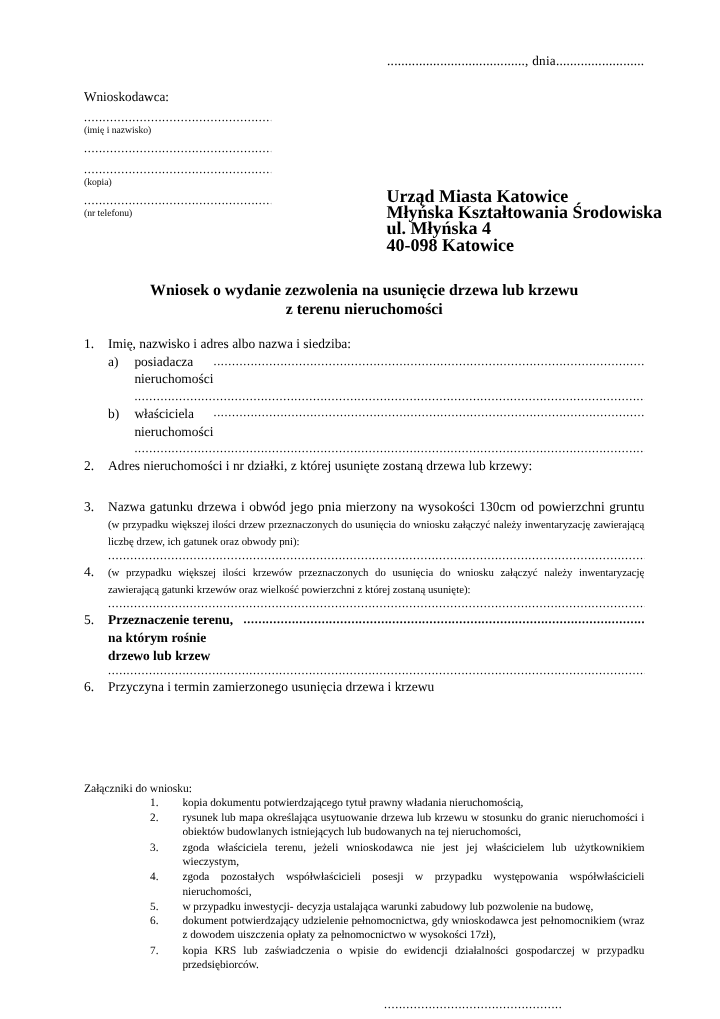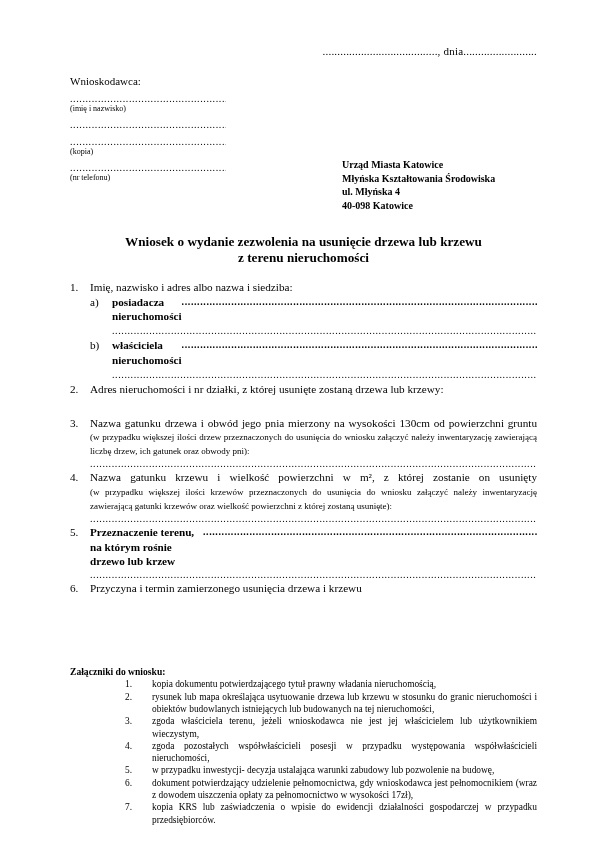--- a/index.html
+++ b/index.html
@@ -19,45 +19,45 @@
   
   .date-line { text-align: right; font-size: 11px; line-height: 14px; letter-spacing: 0.2px; }
 
   .header-cols { position: relative; height: 159px; margin-top: 17px; }
   .applicant { width: 156px; }
   .app-label { font-size: 11px; line-height: 13px; margin-bottom: 6px; }
   .app-field { margin-bottom: 7px; }
   .app-field .dots { height: 10px; line-height: 10px; overflow: hidden; white-space: nowrap; letter-spacing: 0.6px; font-size: 10px; }
   .app-field .flabel { font-size: 8px; line-height: 9px; }
 
-  .recipient { position: absolute; left: 252px; top: 83px; font-weight: bold; font-size: 10px; line-height: 13.5px; white-space: nowrap; margin-left: 20px; }
+  .recipient { position: absolute; left: 252px; top: 83px; font-weight: bold; font-size: 15px; line-height: 13.5px; white-space: nowrap; }
 
   
   .title { text-align: center; font-weight: bold; font-size: 13.2px; line-height: 16px; }
   .main-list { margin-top: 14px; }
 
   
   .mrow { display: flex; line-height: 14.6px; }
   .mnum { width: 20px; flex-shrink: 0; }
   .mbody { flex: 1 1 auto; min-width: 0; }
   .srow { display: flex; line-height: 14.6px; }
   .snum { width: 22px; flex-shrink: 0; }
-  .sbody { flex: 1 1 auto; min-width: 0; display: flex; font-weight: bold; }
+  .sbody { flex: 1 1 auto; min-width: 0; display: flex; }
   .fill { flex: 1 1 auto; min-width: 0; overflow: hidden; white-space: nowrap; letter-spacing: 0.6px; font-size: 10px; }
   .dotline { overflow: hidden; white-space: nowrap; height: 14.6px; line-height: 14.6px; letter-spacing: 0.6px; font-size: 10px; }
   .dotline.short { height: 12px; line-height: 12px; }
   .sub-indent { margin-left: 22px; }
   .jline { text-align: justify; text-align-last: justify; }
   .note { font-size: 9px; line-height: 14px; text-align: justify; }
   .gap-before { margin-top: 19px; }
   .item5-line { display: flex; font-weight: bold; }
 
   
   .attachments { margin-top: 70px; }
-  .att-label { font-size: 9.6px; line-height: 13px; font-weight: bold; }
+  .att-label { font-size: 9.6px; line-height: 13px; }
   .att-list { margin-left: 55px; }
   .att-item { display: flex; font-size: 9.4px; line-height: 12.3px; }
   .att-num { width: 27px; flex-shrink: 0; }
   .att-text { flex: 1 1 auto; min-width: 0; text-align: justify; }
 
   
   .signature { margin-top: 22px; margin-left: 250px; width: 148px; text-align: center; }
   .signature .dots { height: 10px; line-height: 10px; overflow: hidden; white-space: nowrap; letter-spacing: 0.6px; font-size: 10px; }
 </style>
 </head>
@@ -140,21 +140,20 @@
       <div class="mbody">
         <div class="jline">Nazwa gatunku drzewa i obwód jego pnia mierzony na wysokości 130cm od powierzchni gruntu</div>
         <div class="note">(w przypadku większej ilości drzew przeznaczonych do usunięcia do wniosku załączyć należy inwentaryzację zawierającą liczbę drzew, ich gatunek oraz obwody pni):</div>
         <div class="dotline short">........................................................................................................................................................................................................................................................................</div>
       </div>
     </div>
 
     <div class="mrow">
       <span class="mnum">4.</span>
       <div class="mbody">
-        <div class="jline">Nazwa gatunku krzewu i wielkość powierzchni w m², z której zostanie on usunięty</div>
         <div class="note">(w przypadku większej ilości krzewów przeznaczonych do usunięcia do wniosku załączyć należy inwentaryzację zawierającą gatunki krzewów oraz wielkość powierzchni z której zostaną usunięte):</div>
         <div class="dotline short">........................................................................................................................................................................................................................................................................</div>
       </div>
     </div>
 
     <div class="mrow">
       <span class="mnum">5.</span>
       <div class="mbody">
         <div class="item5-line">
           <span>Przeznaczenie terenu, na którym rośnie drzewo lub krzew</span>

